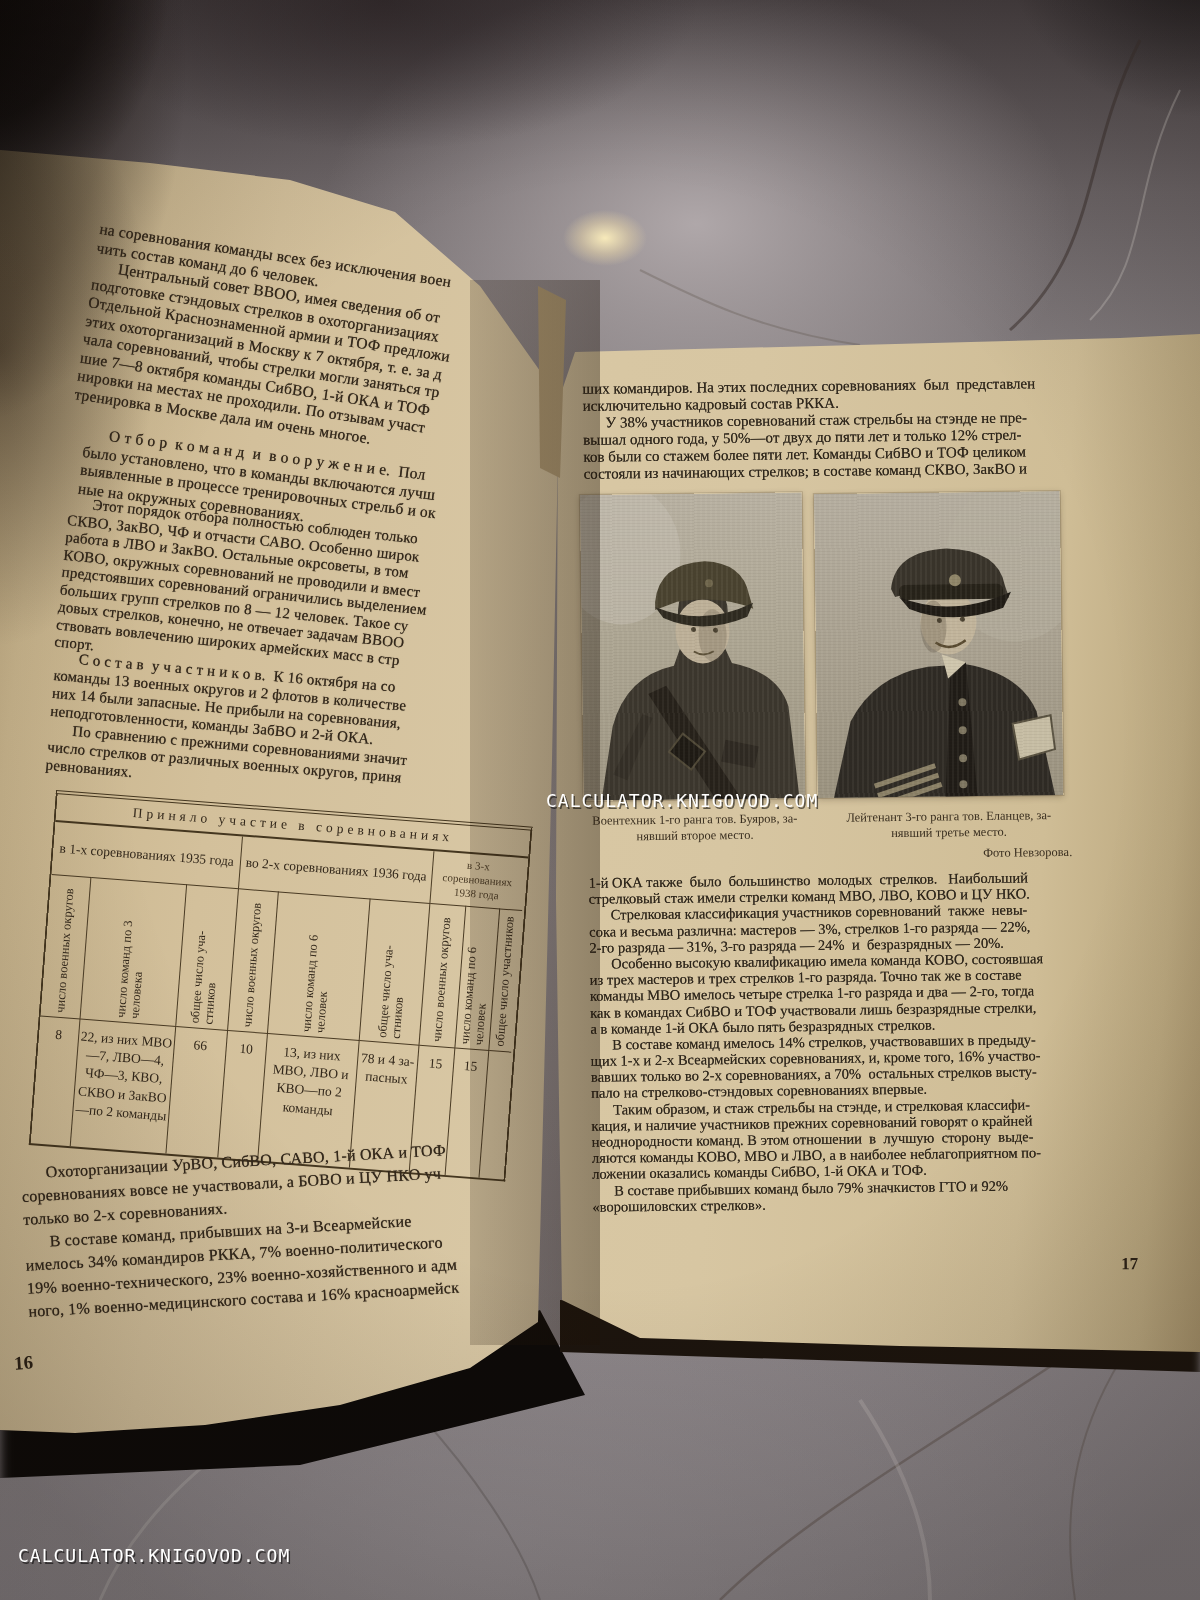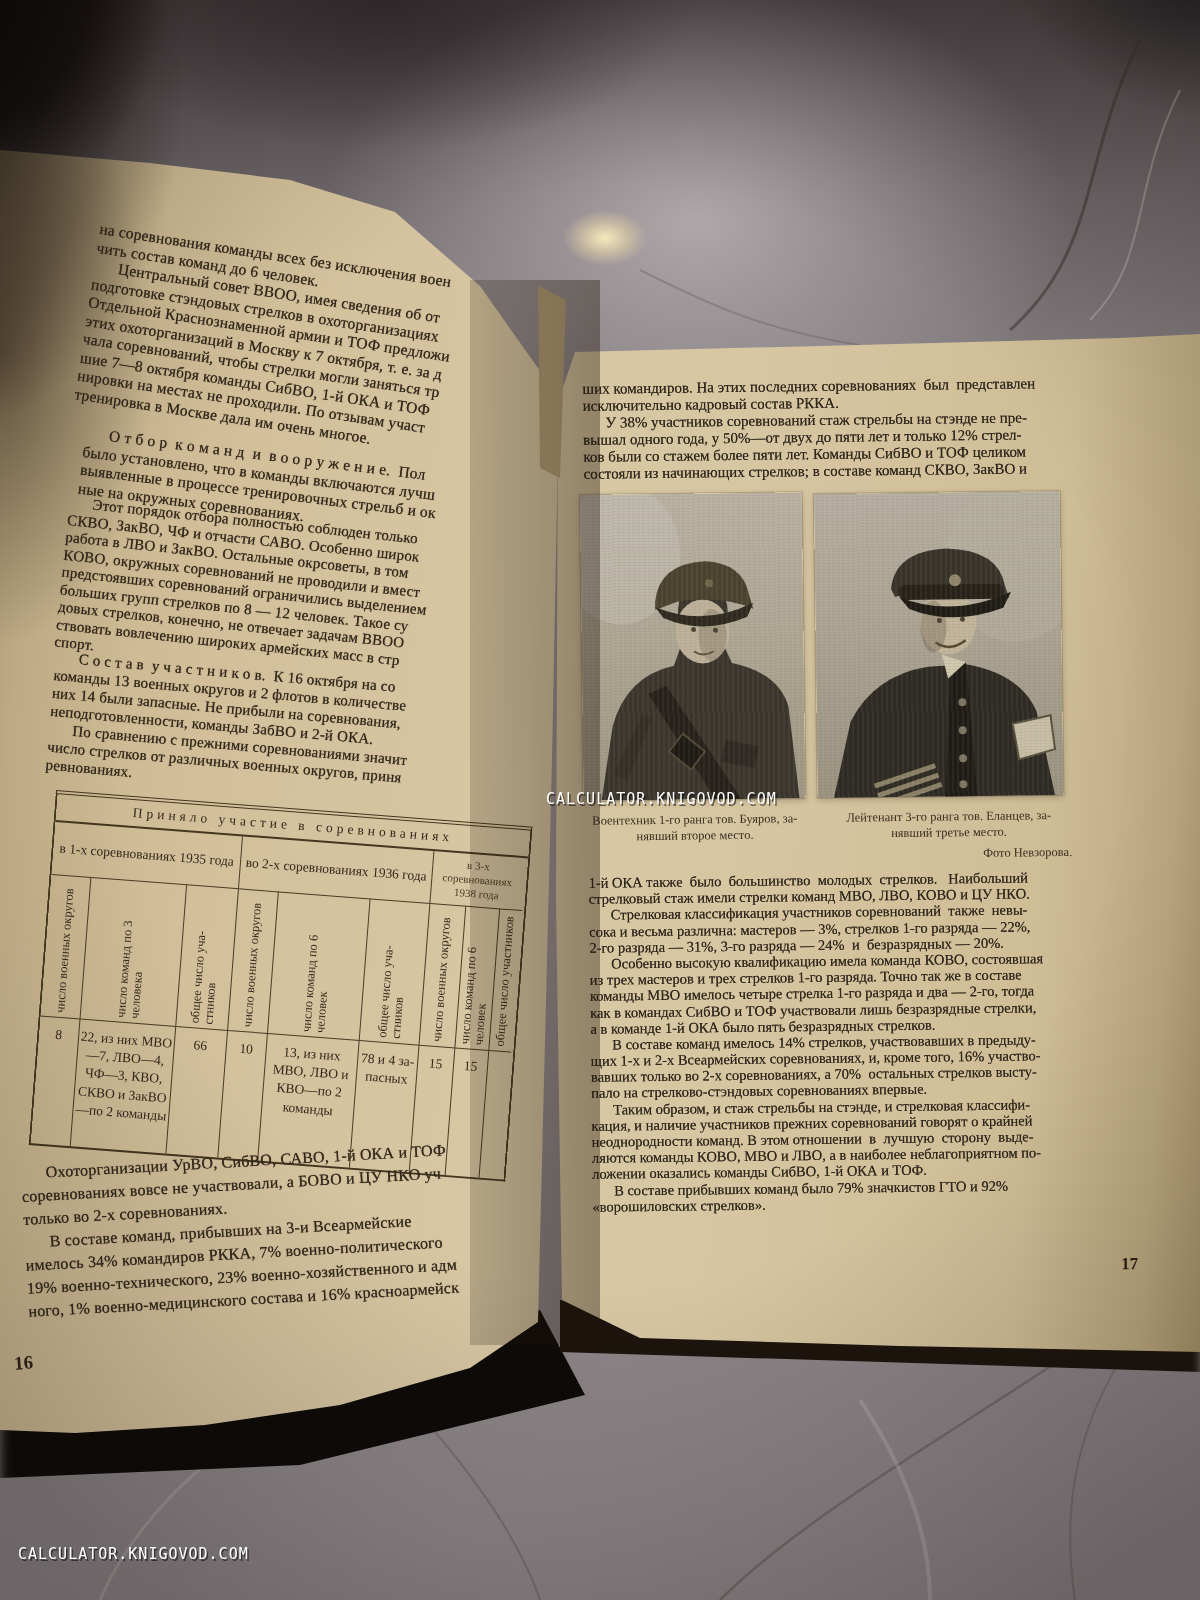--- a/index.html
+++ b/index.html
@@ -99,21 +99,21 @@
                repeating-linear-gradient(90deg, rgba(250,244,226,.05) 0 2px, rgba(0,0,0,0) 2px 5px);}
   #photo1{left:8px;top:150px;width:222px;height:306px;}
   #photo2{left:242px;top:152px;width:246px;height:304px;}
   .caption{position:absolute;font-size:12.5px;line-height:16px;text-align:center;color:#3a2f20;}
   #cap1{left:0px;top:468px;width:238px;}
   #cap2{left:250px;top:468px;width:246px;}
   #credit{left:250px;top:506px;width:246px;text-align:right;font-size:12.5px;color:#3a2f20;padding-right:6px;}
   #rp-num{position:absolute;left:540px;top:916px;font-weight:bold;font-size:17px;color:#2e2317;}
 
   
-  .watermark{z-index:9;font-family:"DejaVu Sans Mono", monospace;font-size:15px;letter-spacing:1px;
+  .watermark{z-index:9;font-family:"DejaVu Sans Mono", monospace;font-size:18px;letter-spacing:1px;
     color:#ffffff;text-shadow:1.5px 1.5px 0 rgba(0,0,0,.55);white-space:nowrap;}
   #wm-mid{left:546px;top:790px;}
   #wm-bottom{left:18px;top:1545px;}
 </style>
 </head>
 <body>
 
 <div id="canvas">
 
   <svg class="abs" width="1200" height="1600" viewBox="0 0 1200 1600" style="left:0;top:0;z-index:0;">

